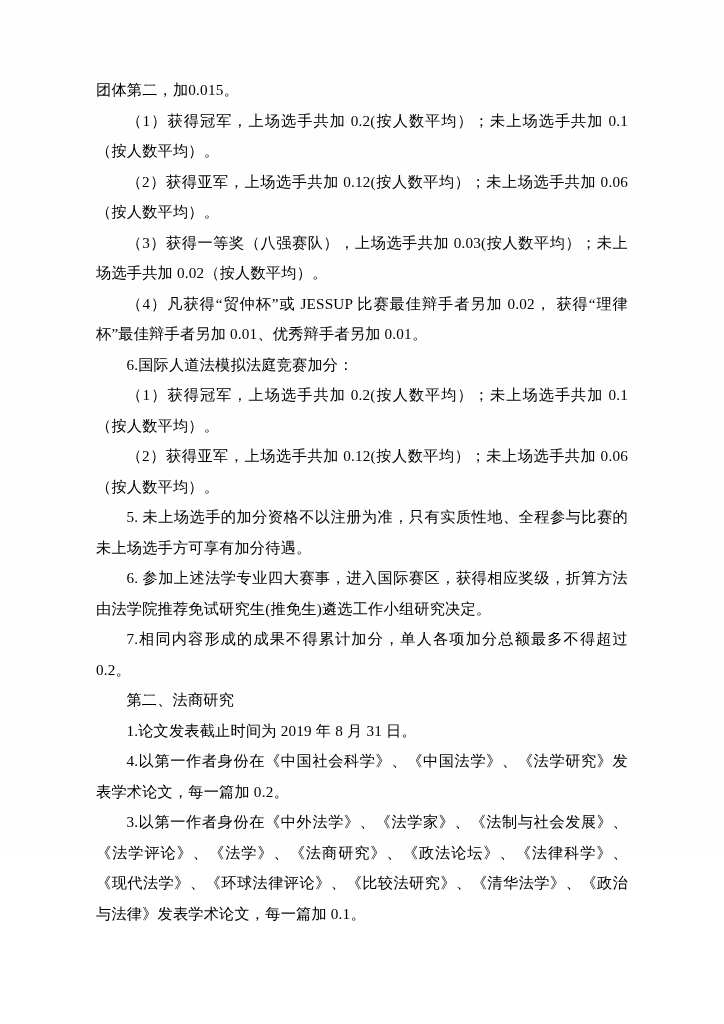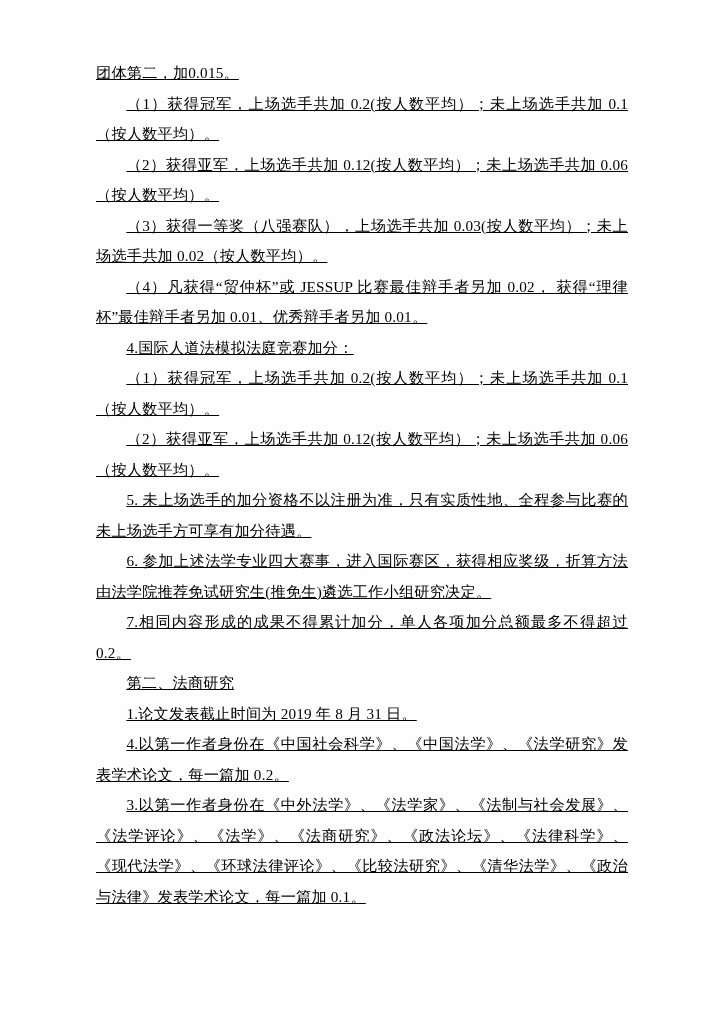--- a/index.html
+++ b/index.html
@@ -12,23 +12,22 @@
     background: #ffffff;
     font-family: "Liberation Serif", "DejaVu Serif", serif;
     color: #000000;
     overflow: hidden;
   }
   .page {
     position: relative;
     width: 724px;
     height: 857px;
     box-sizing: border-box;
-    padding: 58px 96px 40px 96px;
+    padding: 75px 96px 40px 96px;
     background: #fefefe;
-    text-decoration: underline;
   }
   .doc-body {
     font-size: 15.2px;
     line-height: 30.5px;
     text-align: justify;
     text-justify: inter-ideograph;
     letter-spacing: 0.2px;
   }
   .para {
     margin: 0;
@@ -45,21 +44,21 @@
 </head>
 <body>
 
 <div class="page">
   <div class="doc-body">
     <p class="para noindent">团体第二，加0.015。</p>
     <p class="para indent1">（1）获得冠军，上场选手共加 0.2(按人数平均）；未上场选手共加 0.1（按人数平均）。</p>
     <p class="para indent1">（2）获得亚军，上场选手共加 0.12(按人数平均）；未上场选手共加 0.06（按人数平均）。</p>
     <p class="para indent1">（3）获得一等奖（八强赛队），上场选手共加 0.03(按人数平均）；未上场选手共加 0.02（按人数平均）。</p>
     <p class="para indent1">（4）凡获得“贸仲杯”或 JESSUP 比赛最佳辩手者另加 0.02， 获得“理律杯”最佳辩手者另加 0.01、优秀辩手者另加 0.01。</p>
-    <p class="para indent1">4.国际人道法模拟法庭竞赛加分：</p>
+    <p class="para indent1">6.国际人道法模拟法庭竞赛加分：</p>
     <p class="para indent1">（1）获得冠军，上场选手共加 0.2(按人数平均）；未上场选手共加 0.1（按人数平均）。</p>
     <p class="para indent1">（2）获得亚军，上场选手共加 0.12(按人数平均）；未上场选手共加 0.06（按人数平均）。</p>
     <p class="para indent1">5. 未上场选手的加分资格不以注册为准，只有实质性地、全程参与比赛的未上场选手方可享有加分待遇。</p>
     <p class="para indent1">6. 参加上述法学专业四大赛事，进入国际赛区，获得相应奖级，折算方法由法学院推荐免试研究生(推免生)遴选工作小组研究决定。</p>
     <p class="para indent1">7.相同内容形成的成果不得累计加分，单人各项加分总额最多不得超过0.2。</p>
     <p class="para indent1">第二、法商研究</p>
     <p class="para indent1">1.论文发表截止时间为 2019 年 8 月 31 日。</p>
     <p class="para indent1">4.以第一作者身份在《中国社会科学》、《中国法学》、《法学研究》发表学术论文，每一篇加 0.2。</p>
     <p class="para indent1">3.以第一作者身份在《中外法学》、《法学家》、《法制与社会发展》、《法学评论》、《法学》、《法商研究》、《政法论坛》、《法律科学》、《现代法学》、《环球法律评论》、《比较法研究》、《清华法学》、《政治与法律》发表学术论文，每一篇加 0.1。</p>
 

